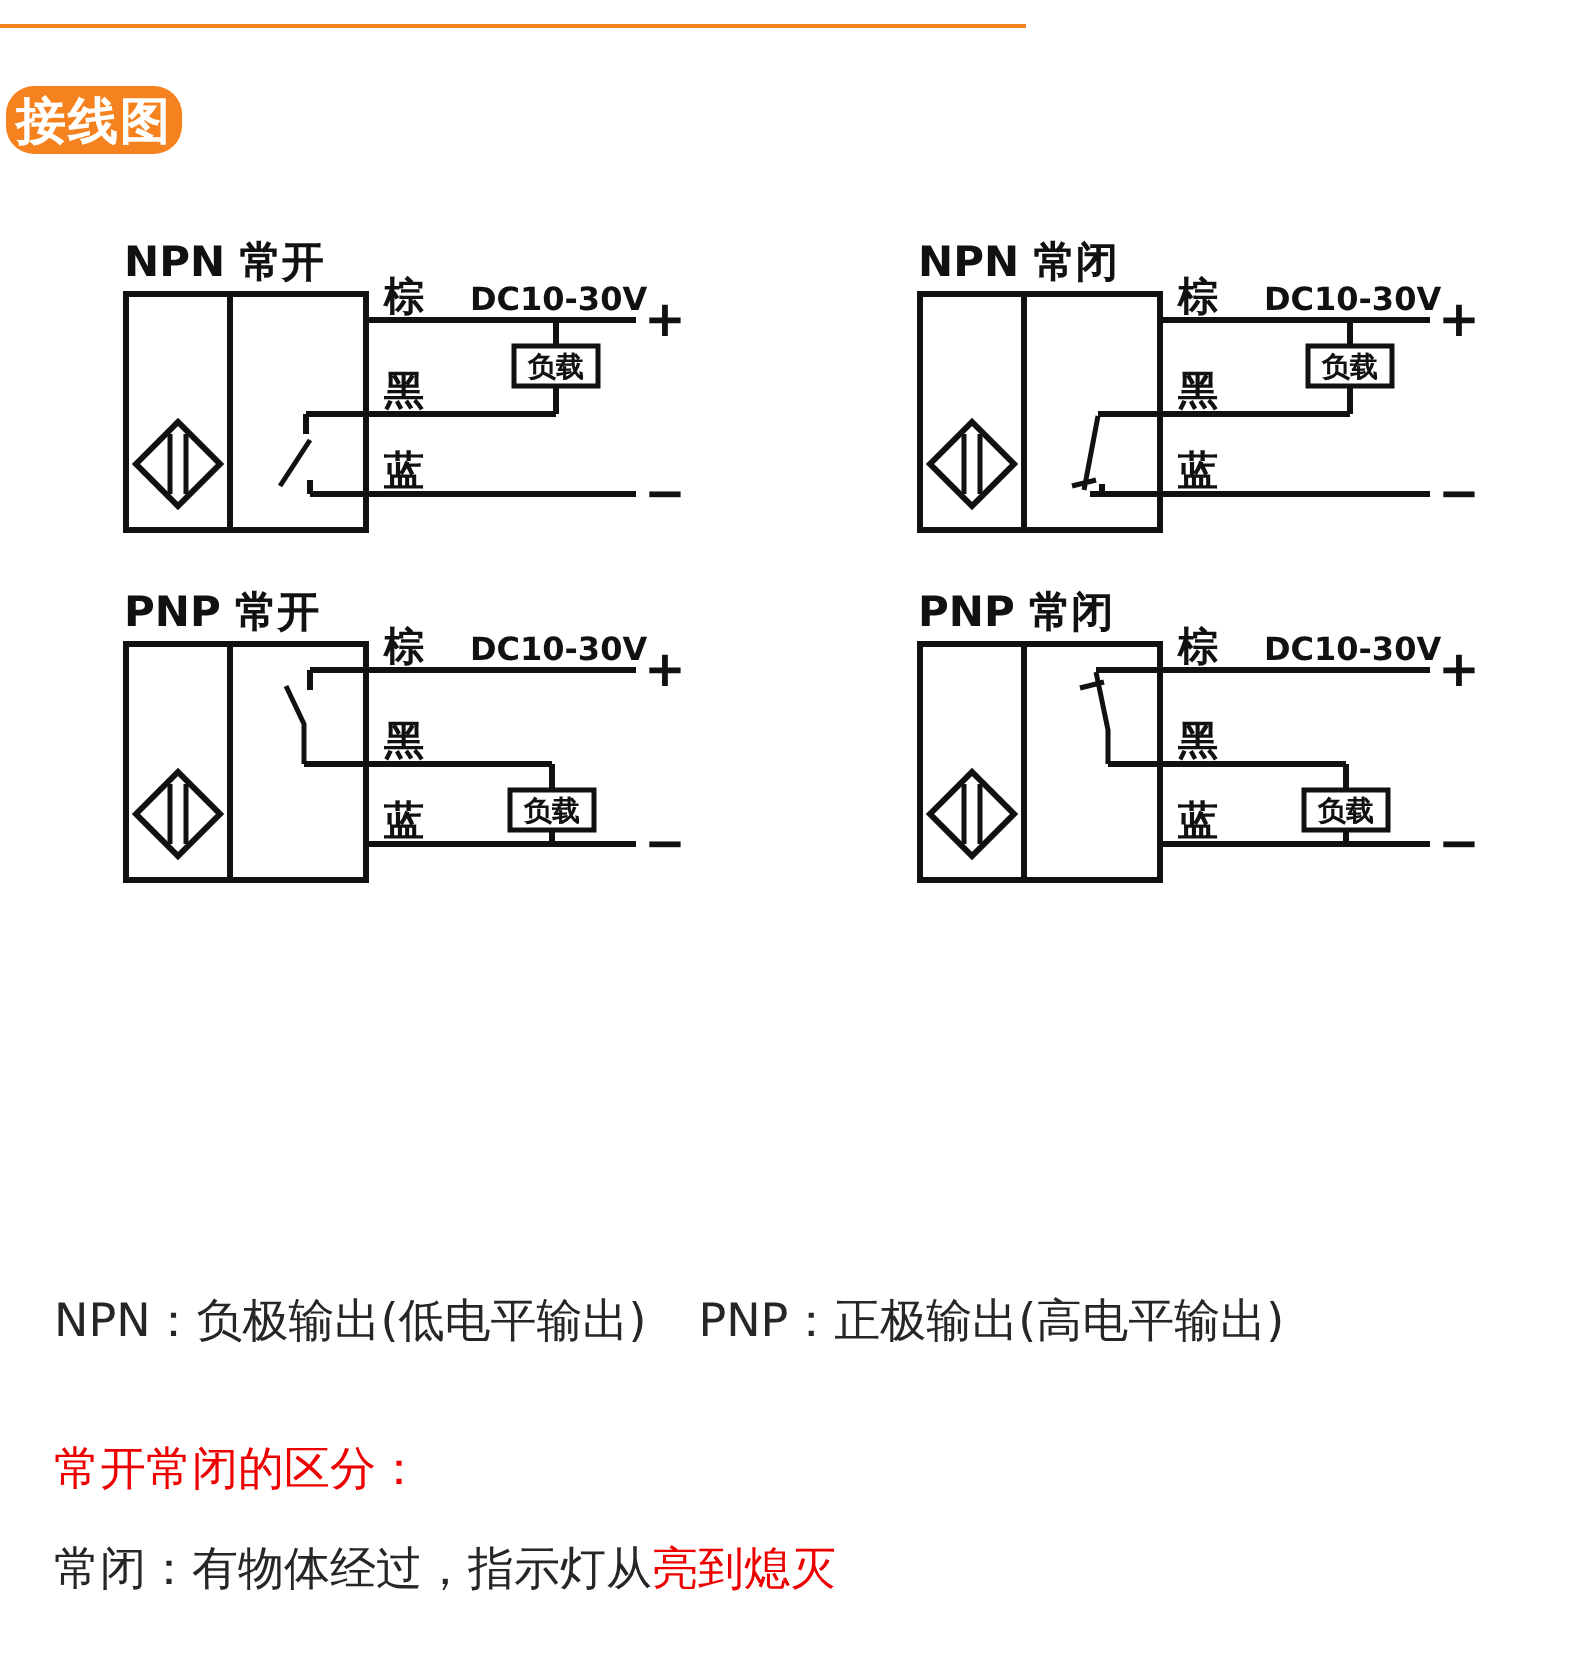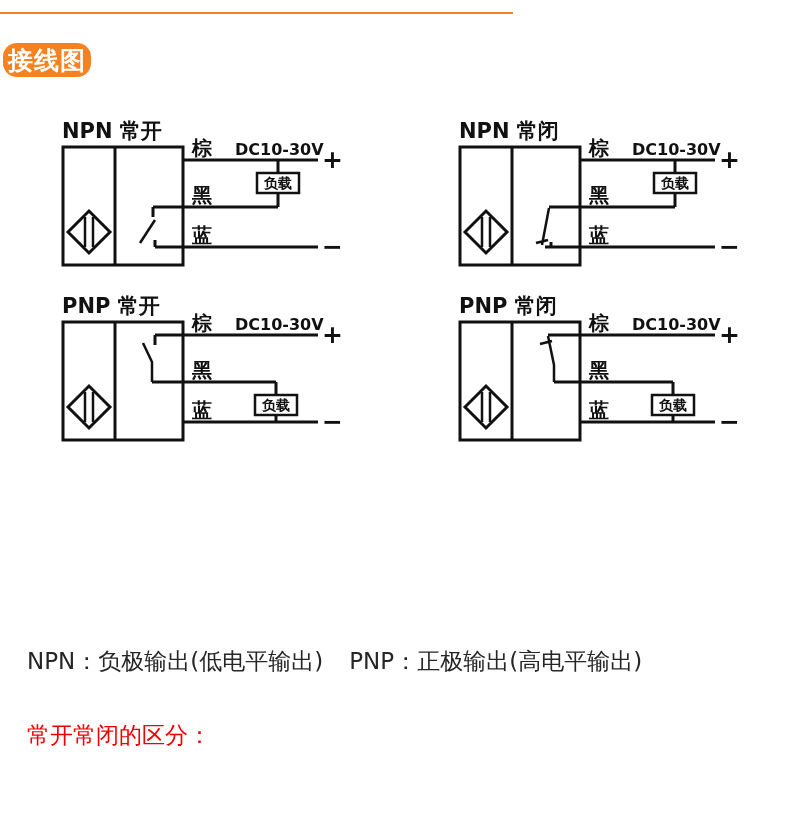--- a/index.html
+++ b/index.html
@@ -129,14 +129,15 @@
     <text class="t-sign" x="284" y="143">−</text>
   </svg>
 
 
 
   <div class="txtline l1"><span>NPN：负极输出(低电平输出)</span><span class="gap"></span><span>PNP：正极输出(高电平输出)</span></div>
 
   <div class="txtline red h2">常开常闭的区分：</div>
 
 
+  <div class="txtline l3"><span>常闭：有物体经过，指示灯从</span><span class="red">亮到熄灭</span></div>
 
 </div>
 
 </body></html>

